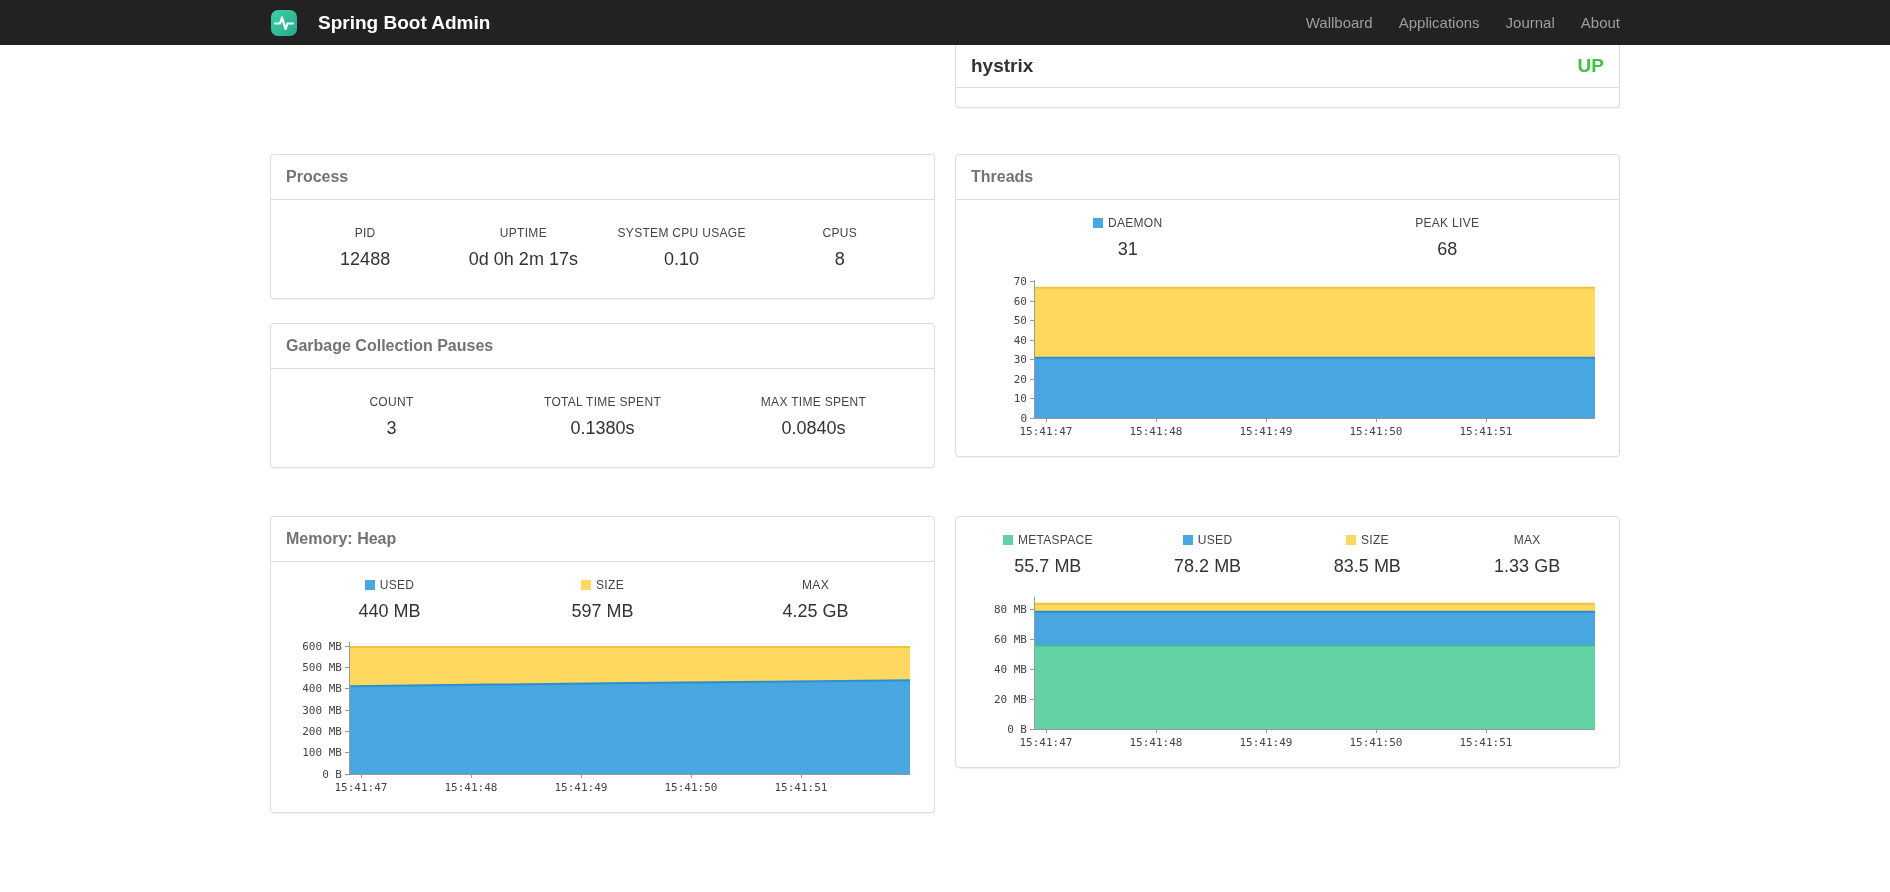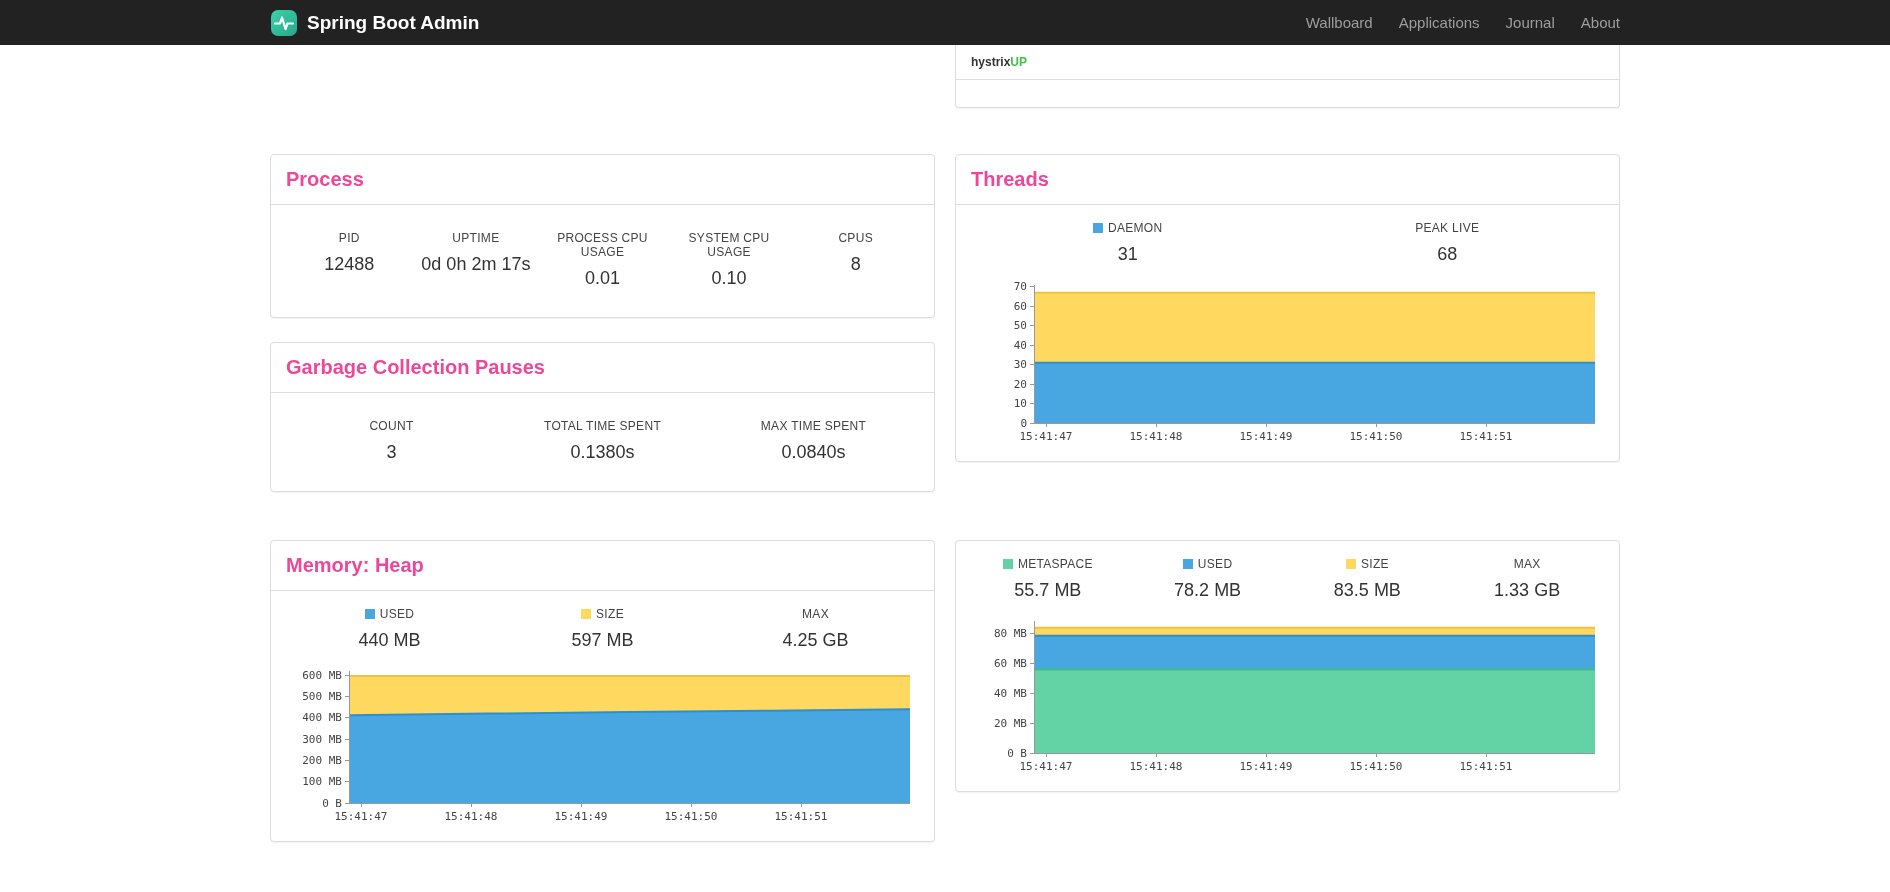--- a/index.html
+++ b/index.html
@@ -20,21 +20,21 @@
     width: 1350px;
     margin: 0 auto;
     height: 100%;
     display: flex;
     align-items: center;
     justify-content: space-between;
   }
   .brand {
     display: flex;
     align-items: center;
-    gap: 9px;
+    gap: 20px;
     text-decoration: none;
     color: #fff;
     font-size: 19px;
     font-weight: 700;
   }
   .nav-links {
     list-style: none;
     display: flex;
     margin: 0; padding: 0;
     align-items: center;
@@ -62,33 +62,34 @@
     box-shadow: 0 1px 1px rgba(0,0,0,0.05);
   }
   .panel-cut {
     border-top: none;
     border-radius: 0 0 4px 4px;
     height: 63px;
     overflow: hidden;
   }
   .app-row {
     display: flex;
+    justify-content: space-between;
     align-items: center;
     padding: 10px 15px;
     border-bottom: 1px solid var(--panel-border, #ddd);
-    font-size: 12px;
+    font-size: 19px;
   }
   .app-name { font-weight: 700; color: #333; }
   .status-up { font-weight: 700; color: var(--status-up, #42c142); }
   .panel-heading {
     padding: 13px 15px;
     border-bottom: 1px solid var(--panel-border, #ddd);
-    font-size: 20px;
+    font-size: 16px;
     font-weight: 700;
-    color: #ec4899;
+    color: #737373;
   }
   .panel-body { padding: 16px 12px 14px 12px; }
   .panel-body.stats-only { padding: 26px 15px 28px 15px; }
   .panel-gap { margin-bottom: 24px; }
   
   .stats-row { display: flex; }
   .stat { flex: 1; text-align: center; }
   .stat-label {
     font-size: 12px;
     color: #444;
@@ -156,24 +157,20 @@
         <div class="panel-heading">Process</div>
         <div class="panel-body stats-only">
           <div class="stats-row">
               <div class="stat">
                 <div class="stat-label">PID</div>
                 <div class="stat-value">12488</div>
               </div>
               <div class="stat">
                 <div class="stat-label">UPTIME</div>
                 <div class="stat-value">0d 0h 2m 17s</div>
-              </div>
-              <div class="stat">
-                <div class="stat-label">PROCESS CPU USAGE</div>
-                <div class="stat-value">0.01</div>
               </div>
               <div class="stat">
                 <div class="stat-label">SYSTEM CPU USAGE</div>
                 <div class="stat-value">0.10</div>
               </div>
               <div class="stat">
                 <div class="stat-label">CPUS</div>
                 <div class="stat-value">8</div>
               </div>
             </div>

